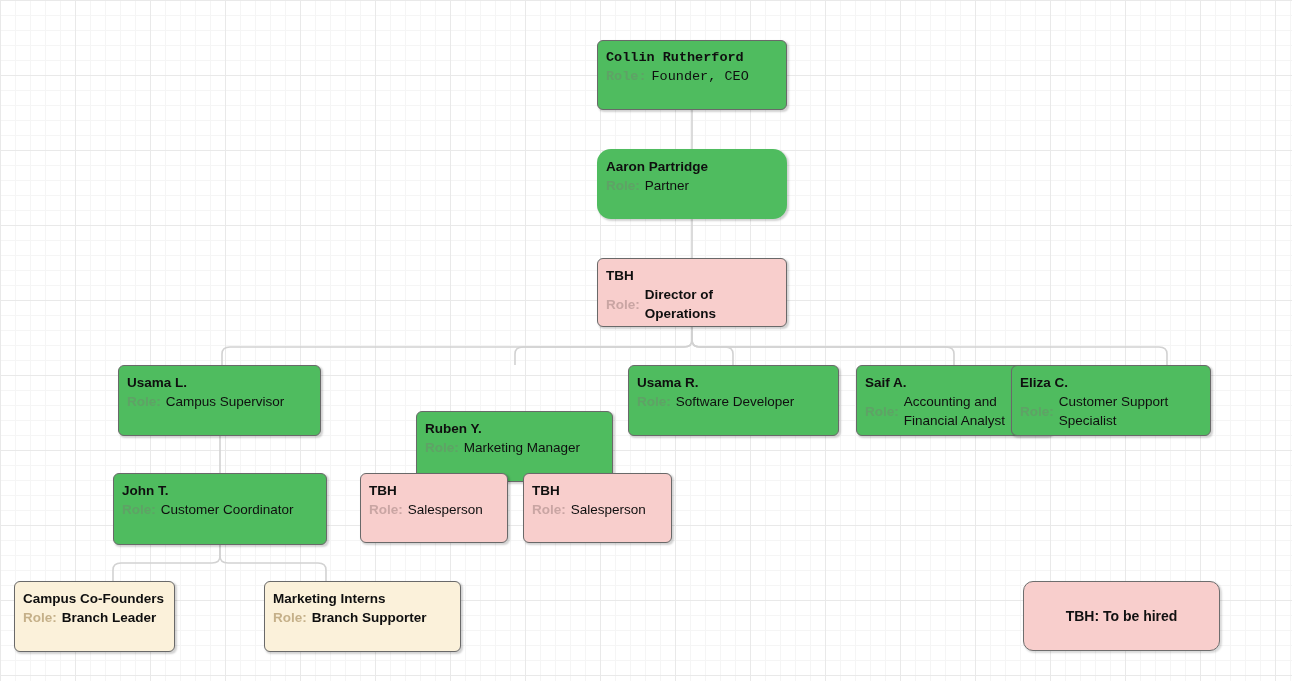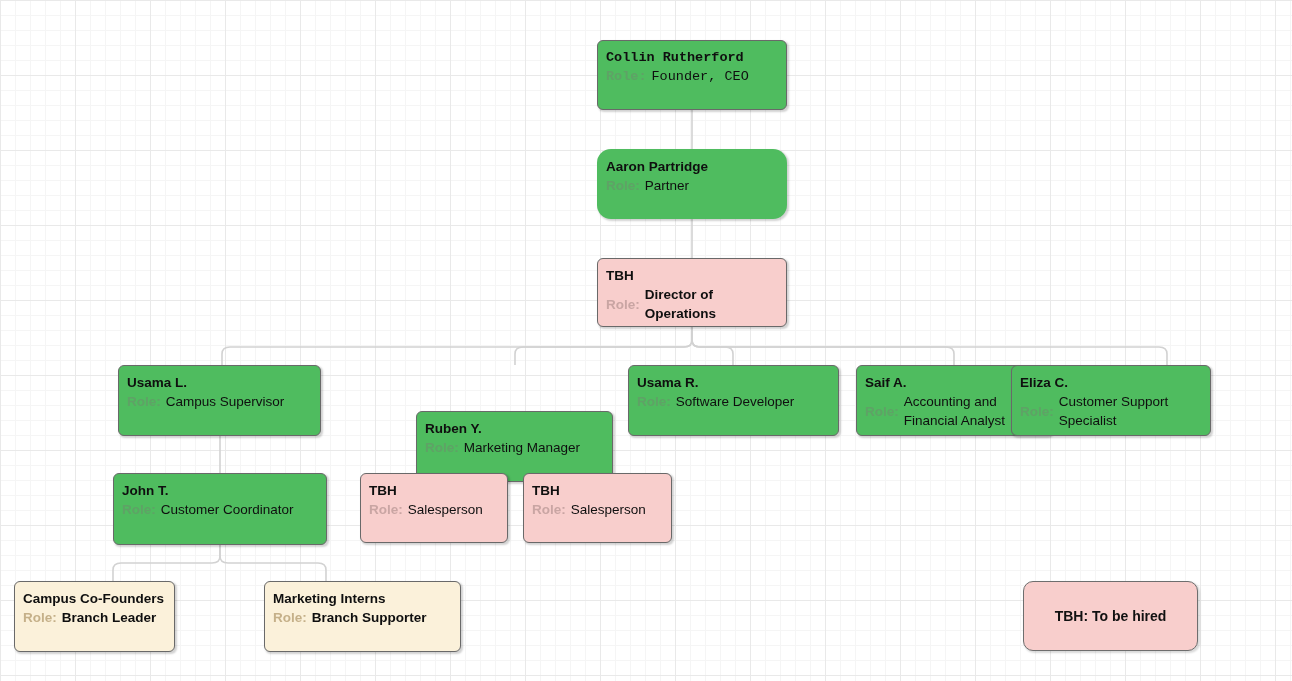--- a/index.html
+++ b/index.html
@@ -157,15 +157,15 @@
 </div>
 
 <div class="node yellow bold-role" style="left:228px;top:581px;width:197px;height:71px;margin-left:36px;">
   <div class="name">Marketing Interns</div>
   <div class="role">
     <span class="role-label">Role:</span>
     <span class="role-value">Branch Supporter</span>
   </div>
 </div>
 
-<div class="legend" style="left:1023px;top:581px;width:175px;height:70px;">
+<div class="legend" style="left:1023px;top:581px;width:197px;height:70px;">
   <span>TBH: To be hired</span>
 </div>
 
 </body></html>

